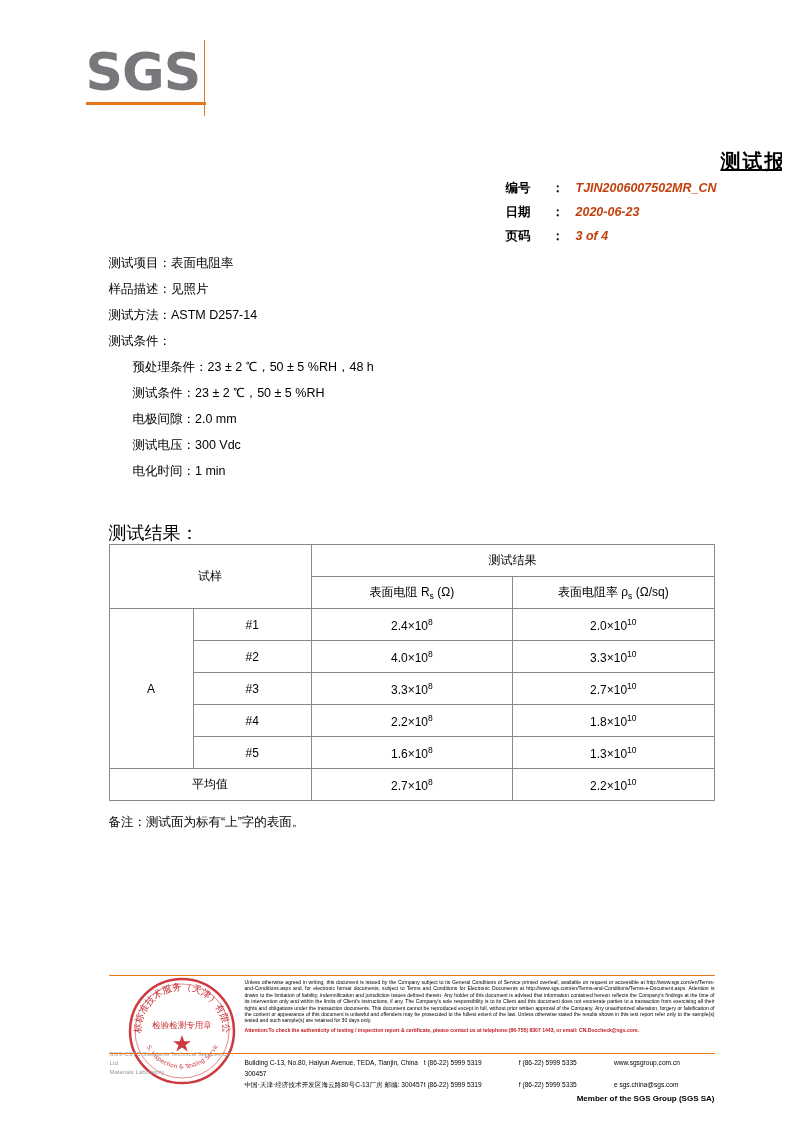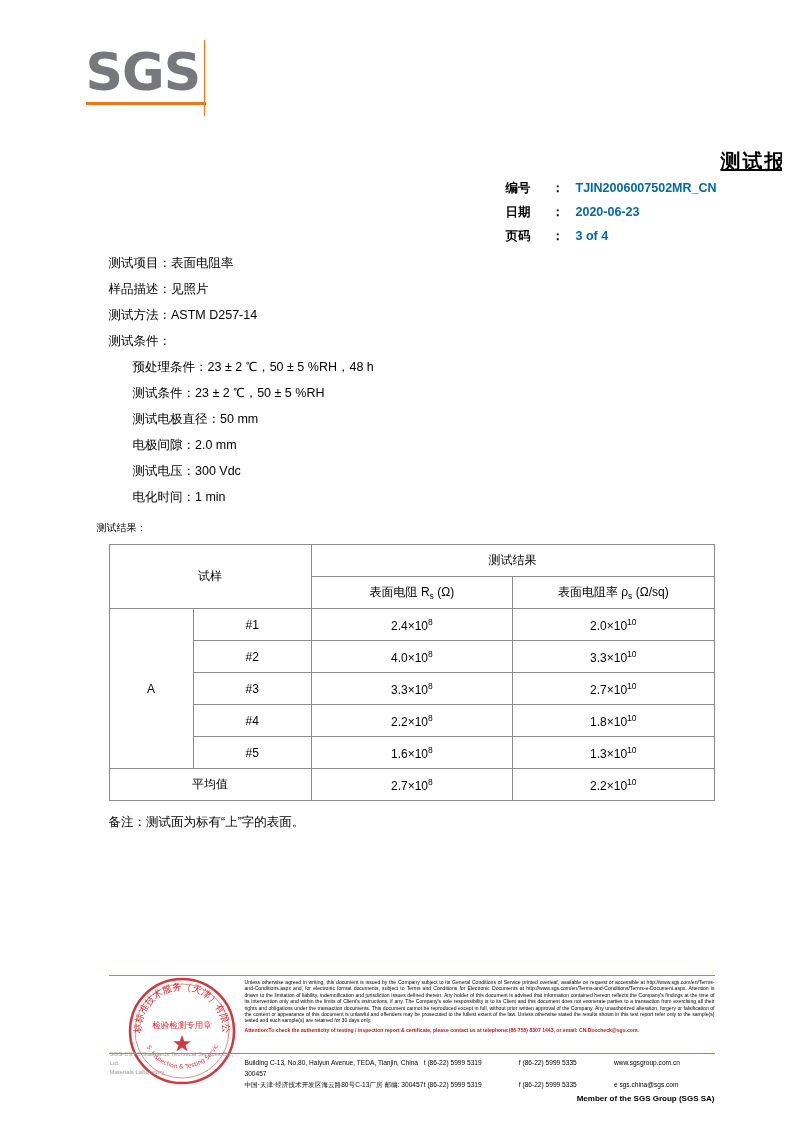--- a/index.html
+++ b/index.html
@@ -80,40 +80,41 @@
     width: 46px;
     font-weight: bold;
     padding-left: 40px;
   }
   .meta-colon {
     width: 24px;
     font-weight: bold;
   }
   .meta-value {
     font-weight: bold;
-    color: #0369a1;
+    color: #c2410c;
+    font-style: italic;
   }
 
   
   .info {
     position: absolute;
     left: 95px;
     top: 250px;
     font-size: 12.5px;
     line-height: 26px;
   }
   .info-line { white-space: nowrap; }
   .info-sub { padding-left: 24px; }
 
   
   .results-caption {
     position: absolute;
-    left: 83px;
+    left: 95px;
     top: 521px;
-    font-size: 10px;
+    font-size: 18px;
   }
 
   
   .tbl-wrap {
     position: absolute;
     left: 95px;
     top: 544px;
     width: 606px;
   }
   table.result {
@@ -255,21 +256,20 @@
     </div>
   </div>
 
   <div class="info">
     <div class="info-line">测试项目：表面电阻率</div>
     <div class="info-line">样品描述：见照片</div>
     <div class="info-line">测试方法：ASTM D257-14</div>
     <div class="info-line">测试条件：</div>
     <div class="info-line info-sub">预处理条件：23 ± 2 ℃，50 ± 5 %RH，48 h</div>
     <div class="info-line info-sub">测试条件：23 ± 2 ℃，50 ± 5 %RH</div>
-    <div class="info-line info-sub">测试电极直径：50 mm</div>
     <div class="info-line info-sub">电极间隙：2.0 mm</div>
     <div class="info-line info-sub">测试电压：300 Vdc</div>
     <div class="info-line info-sub">电化时间：1 min</div>
   </div>
 
   <div class="results-caption">测试结果：</div>
 
   <div class="tbl-wrap">
     <table class="result">
       <tbody>

